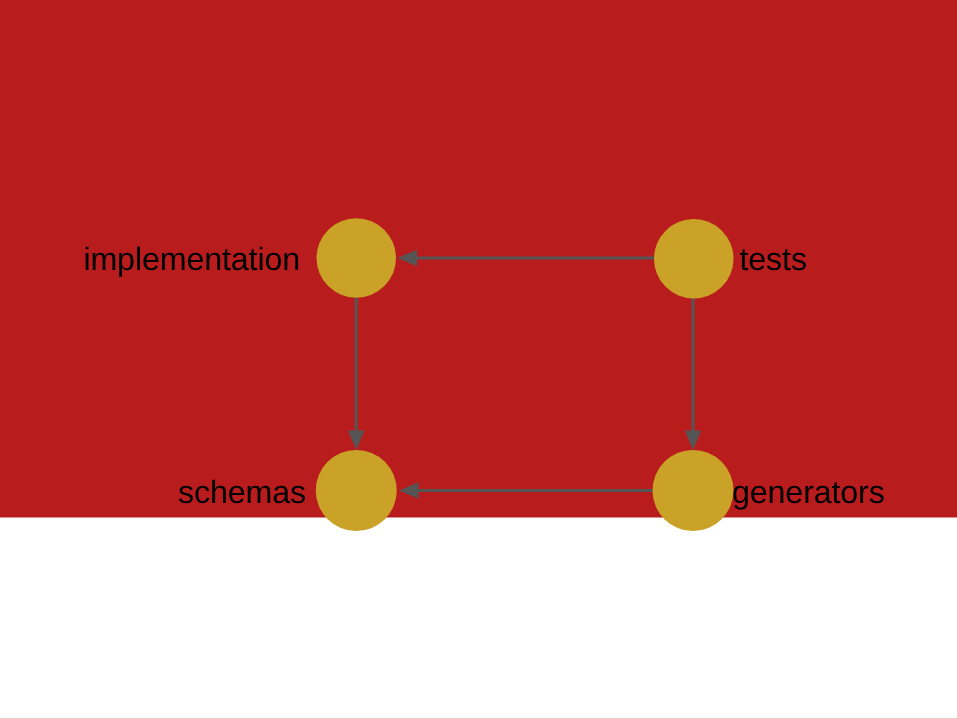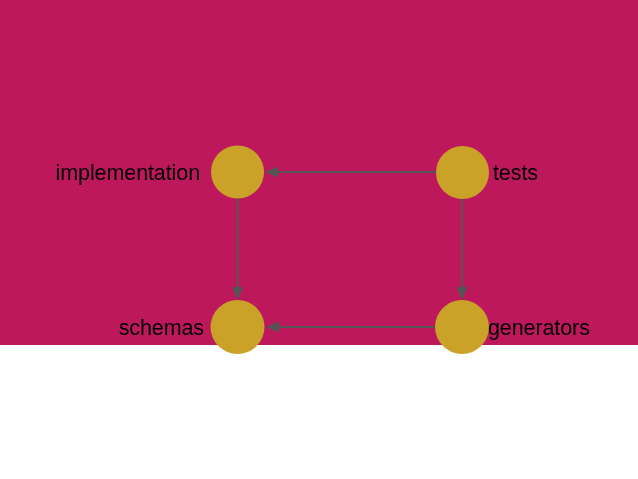--- a/index.html
+++ b/index.html
@@ -11,21 +11,21 @@
   body {
     width: 638px;
     height: 479px;
     overflow: hidden;
     font-family: "DejaVu Sans", "Liberation Sans", sans-serif;
   }
   #diagram-canvas {
     position: relative;
     width: 638px;
     height: 345px;
-    background: #be185d;
+    background: #b91c1c;
   }
   #graph-svg {
     position: absolute;
     top: 0;
     left: 0;
     width: 638px;
     height: 479px;
     display: block;
   }
   .node-label {

